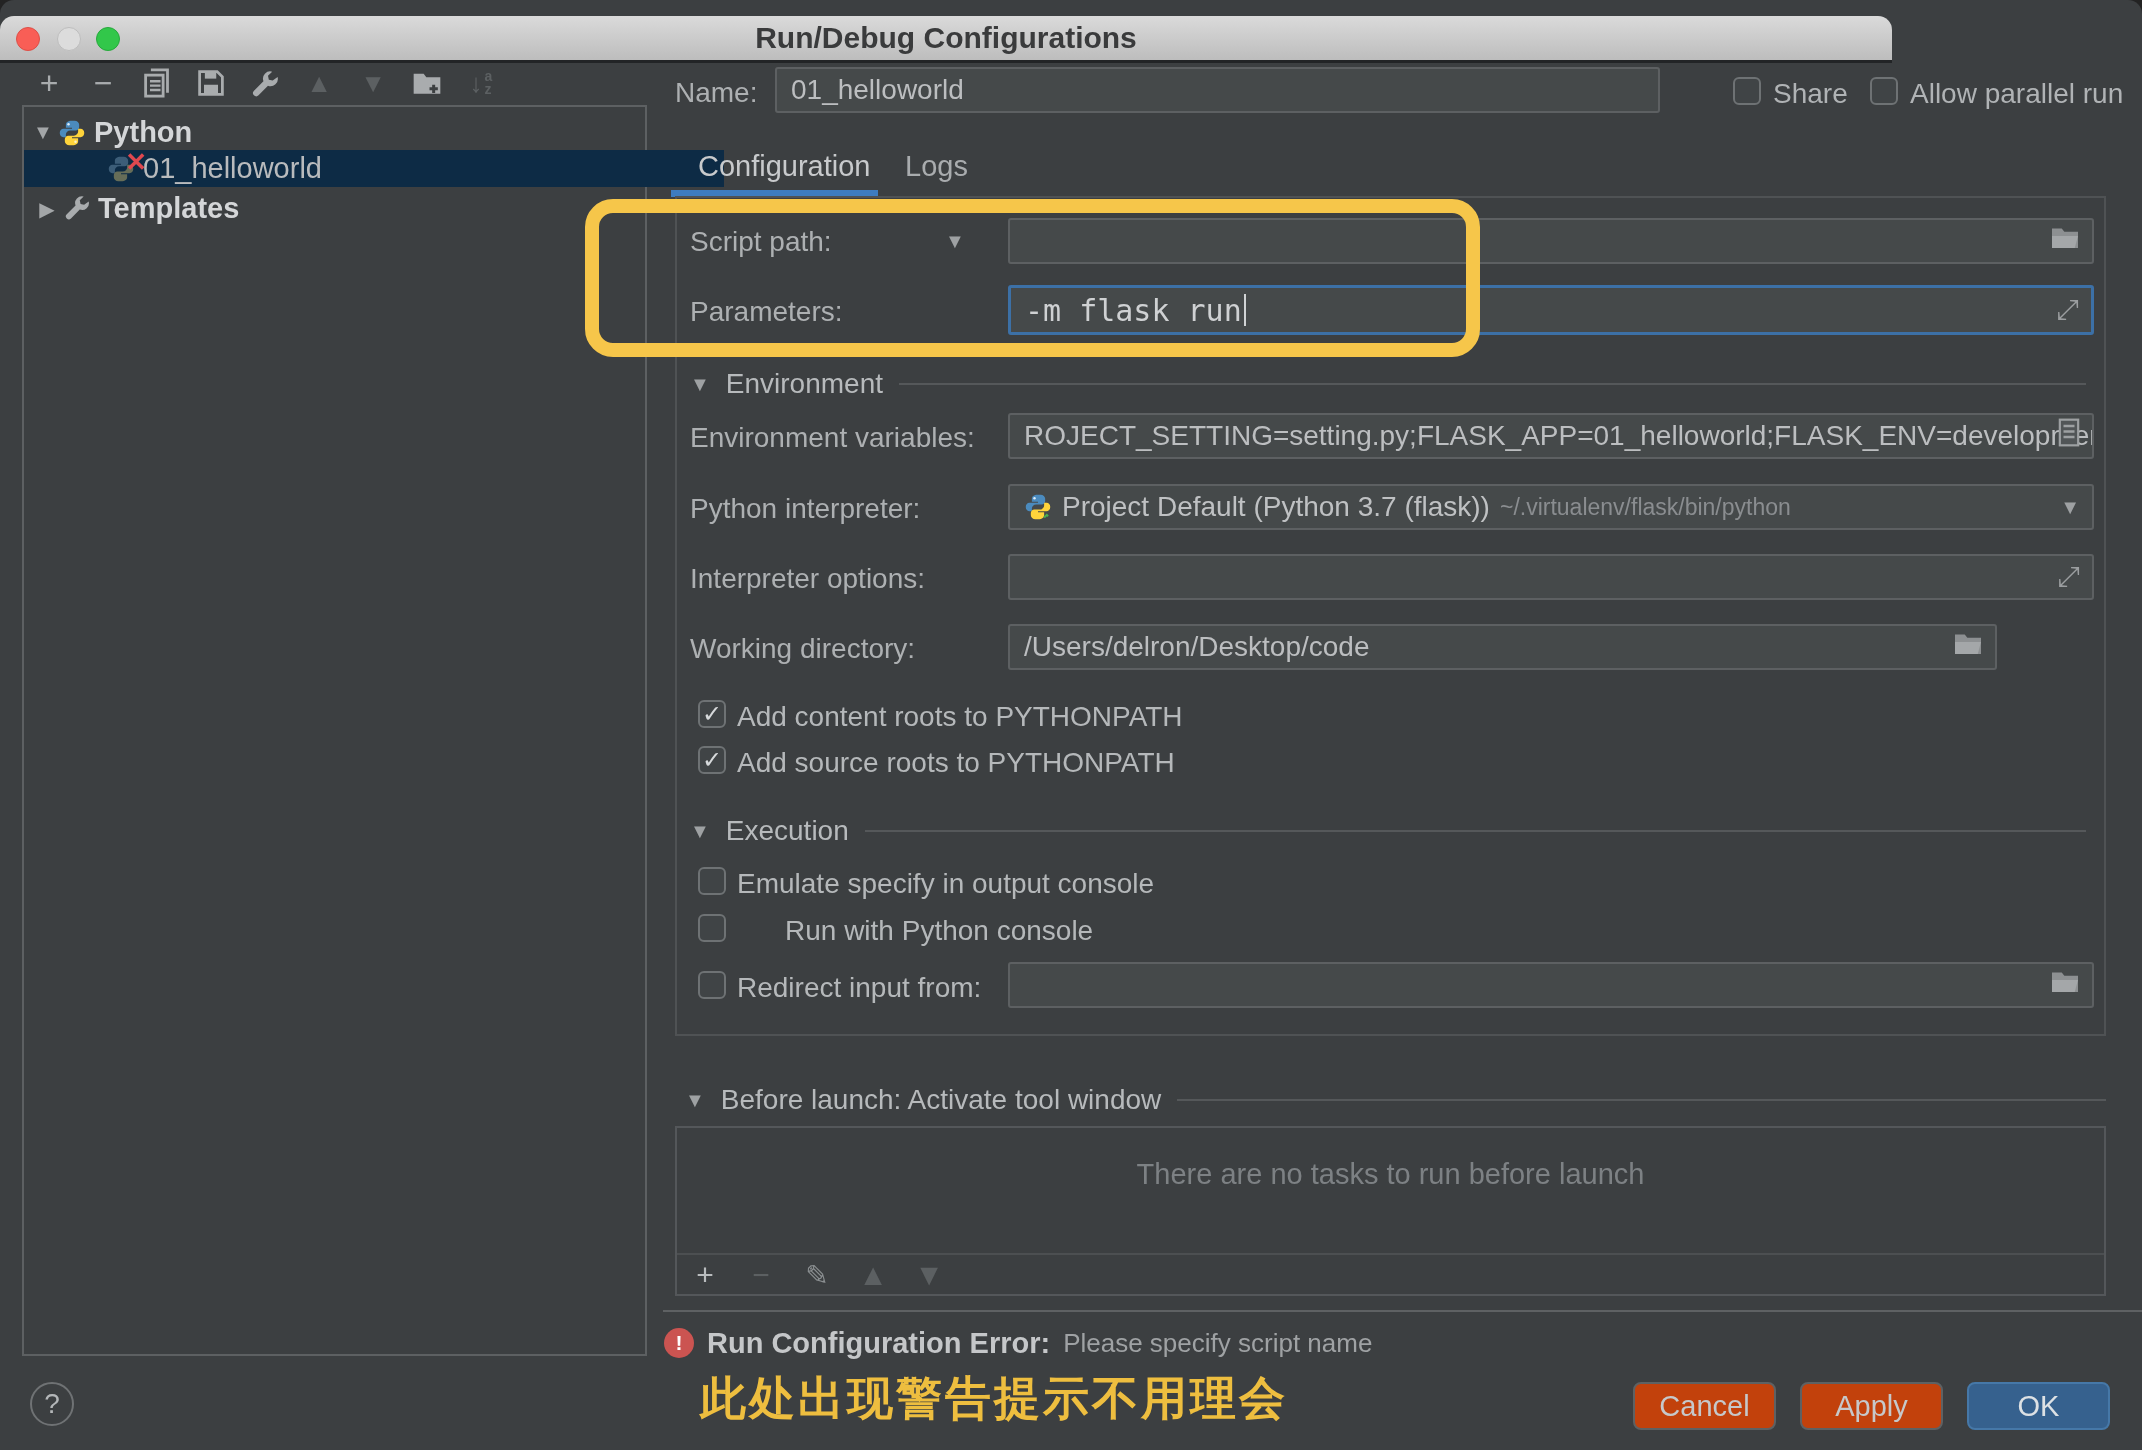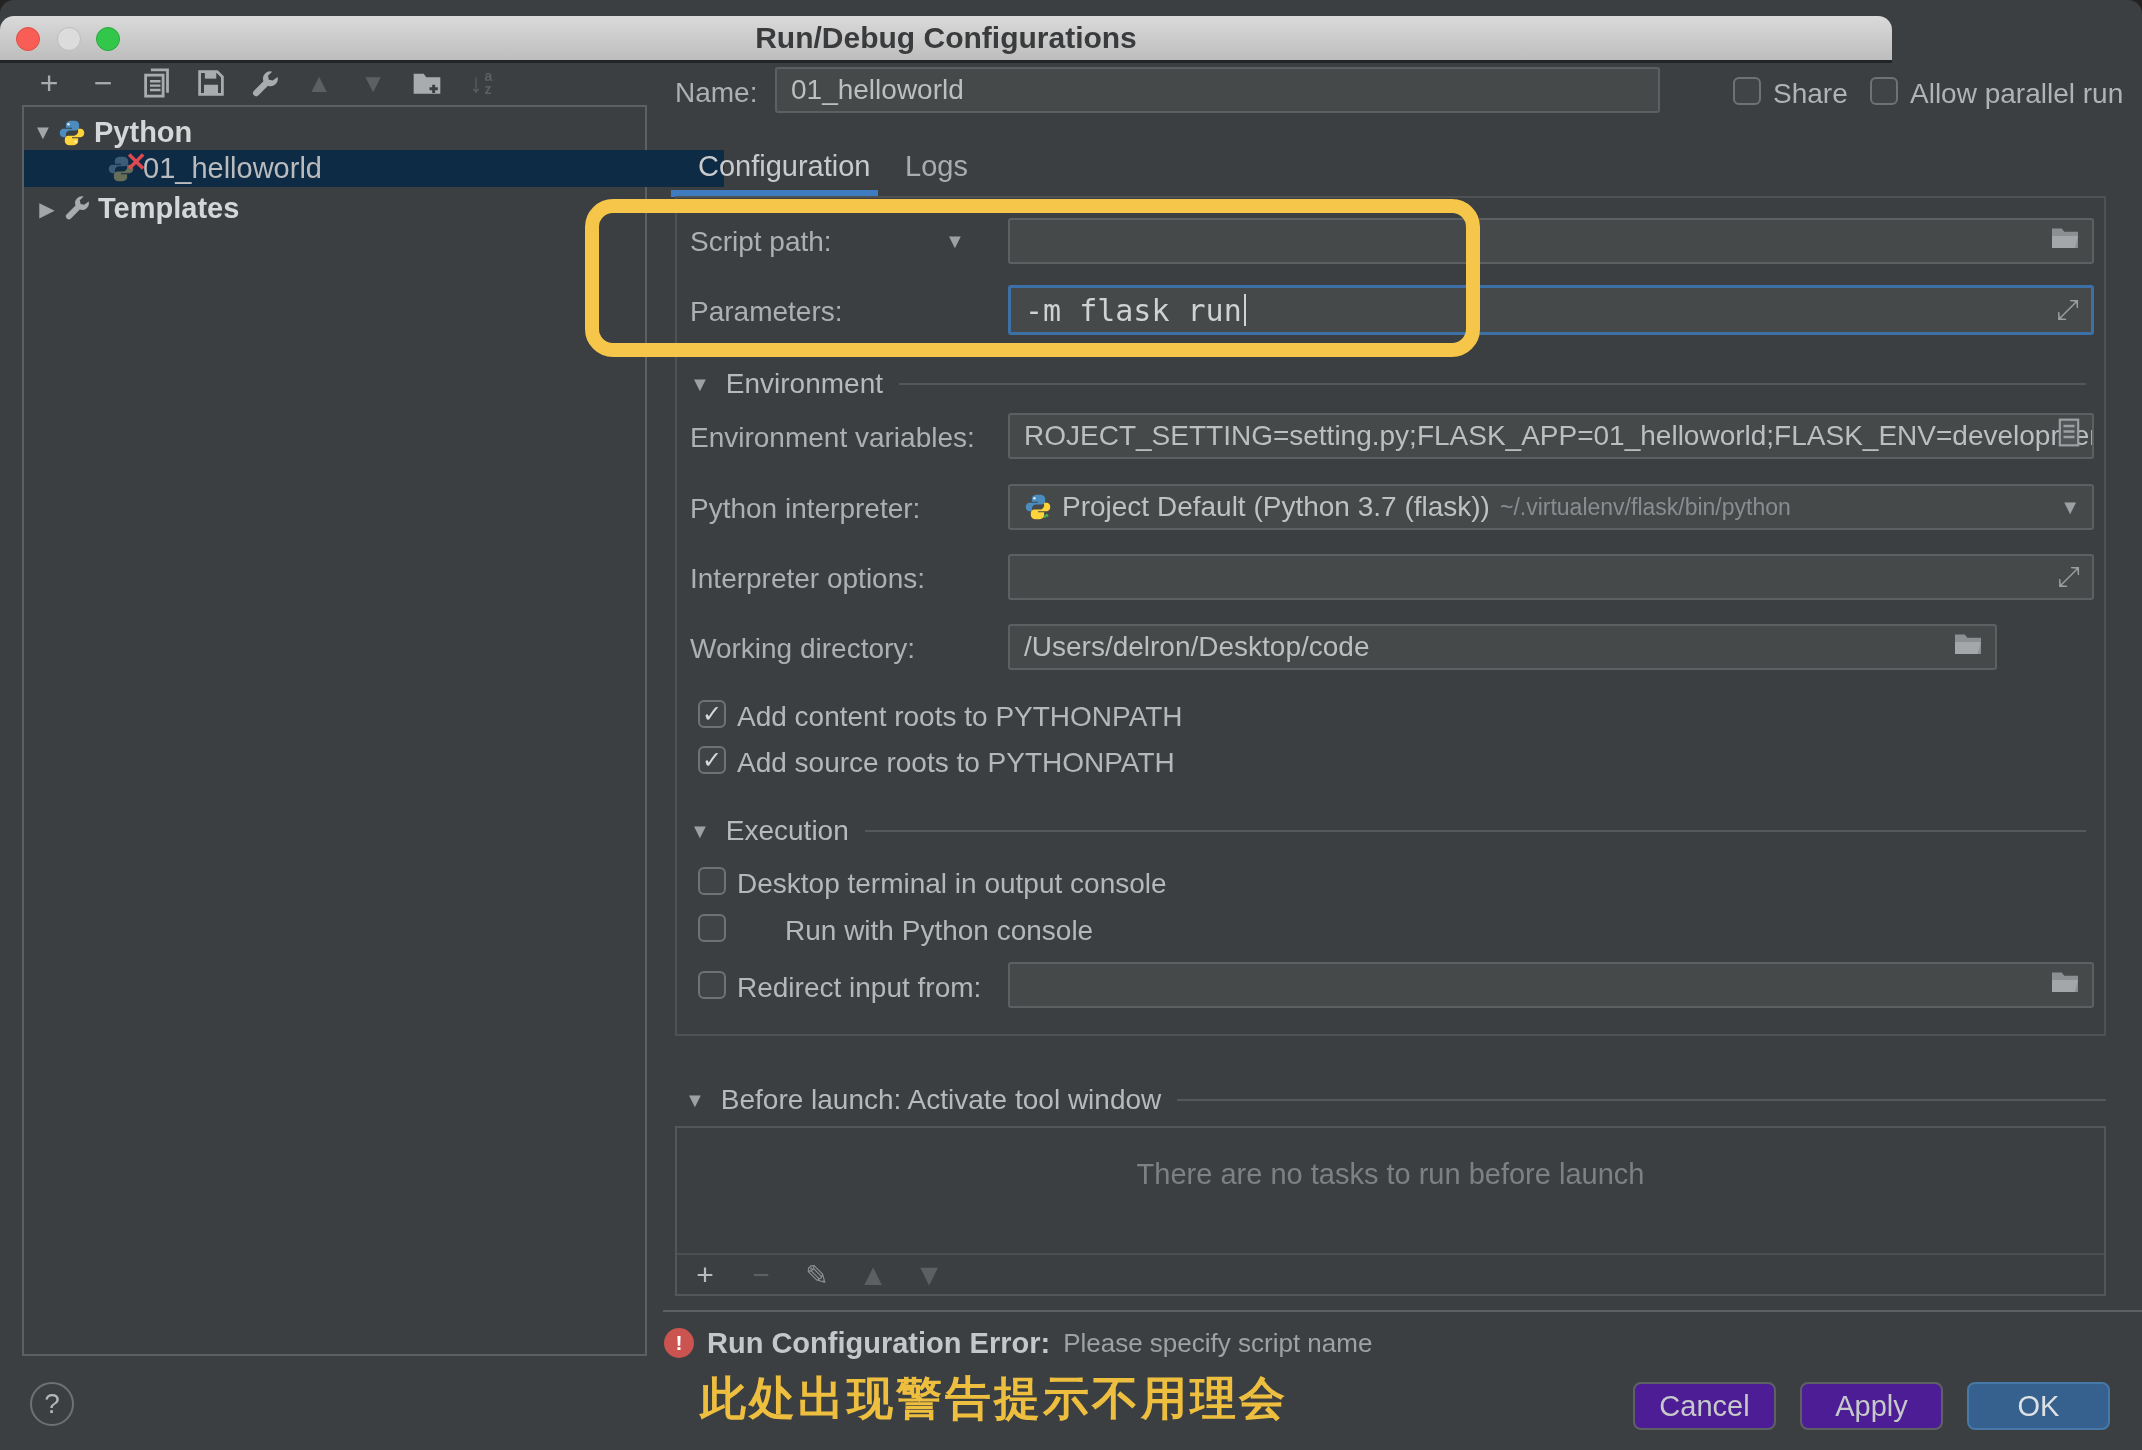--- a/index.html
+++ b/index.html
@@ -77,21 +77,21 @@
   
   .footer-sep{position:absolute;left:663px;top:1310px;width:1479px;height:2px;background:#5e6163;}
   .error-row{position:absolute;left:664px;top:1326px;height:34px;display:flex;align-items:center;gap:13px;}
   .error-badge{width:30px;height:30px;border-radius:50%;background:#cb5451;color:#fff;
     display:flex;align-items:center;justify-content:center;font-size:21px;font-weight:700;flex:none;}
   .error-title{font-size:29px;font-weight:700;color:#c5c7c9;white-space:nowrap;}
   .error-msg{font-size:26px;color:#9fa2a4;white-space:nowrap;}
   .cn-note{position:absolute;left:700px;top:1368px;font-size:46px;font-weight:600;
     color:#eebe3f;letter-spacing:3px;white-space:nowrap;font-family:"Liberation Sans",sans-serif;}
   .btn{position:absolute;top:1382px;width:143px;height:48px;border-radius:8px;
-    background:#4c1d95;border:2px solid #5e6163;box-sizing:border-box;
+    background:#c2410c;border:2px solid #5e6163;box-sizing:border-box;
     color:#c6c8ca;font-size:29px;display:flex;align-items:center;justify-content:center;}
   .btn.primary{background:#36618e;border-color:#4678a8;color:#dde1e4;}
   .help-btn{position:absolute;left:30px;top:1382px;width:44px;height:44px;border-radius:50%;
     border:2px solid #6f7274;box-sizing:border-box;color:#b4b7b9;font-size:28px;
     display:flex;align-items:center;justify-content:center;}
 </style>
 </head>
 <body>
 
 <div id="root">
@@ -274,21 +274,21 @@
     </div>
   <div class="lbl" style="left:737px;top:747px;color:#b5b8ba;">Add source roots to PYTHONPATH</div>
 
   <div class="sec-header" style="left:690px;top:815px;width:1396px;">
     <span class="caret">▼</span>
     <span class="txt">Execution</span>
     <span class="rule"></span>
   </div>
 
   <div class="checkbox" style="left:698px;top:867px;"></div>
-  <div class="lbl" style="left:737px;top:868px;color:#b5b8ba;">Desktop terminal in output console</div>
+  <div class="lbl" style="left:737px;top:868px;color:#b5b8ba;">Emulate specify in output console</div>
   <div class="checkbox" style="left:698px;top:914px;"></div>
   <div class="lbl" style="left:737px;top:915px;color:#b5b8ba;margin-left:48px;">Run with Python console</div>
   <div class="checkbox" style="left:698px;top:971px;"></div>
   <div class="lbl" style="left:737px;top:972px;color:#b5b8ba;">Redirect input from:</div>
   <div class="field" style="left:1008px;top:962px;width:1086px;">
     <span class="ricon">
       <svg width="30" height="26" viewBox="0 0 18 16">
           <path d="M1 2.5h6l1.6 2H17v10H1z" fill="#8d9092"></path>
           <path d="M1 7h16l-2 7.5H1z" fill="#a4a7a9"></path>
         </svg>

